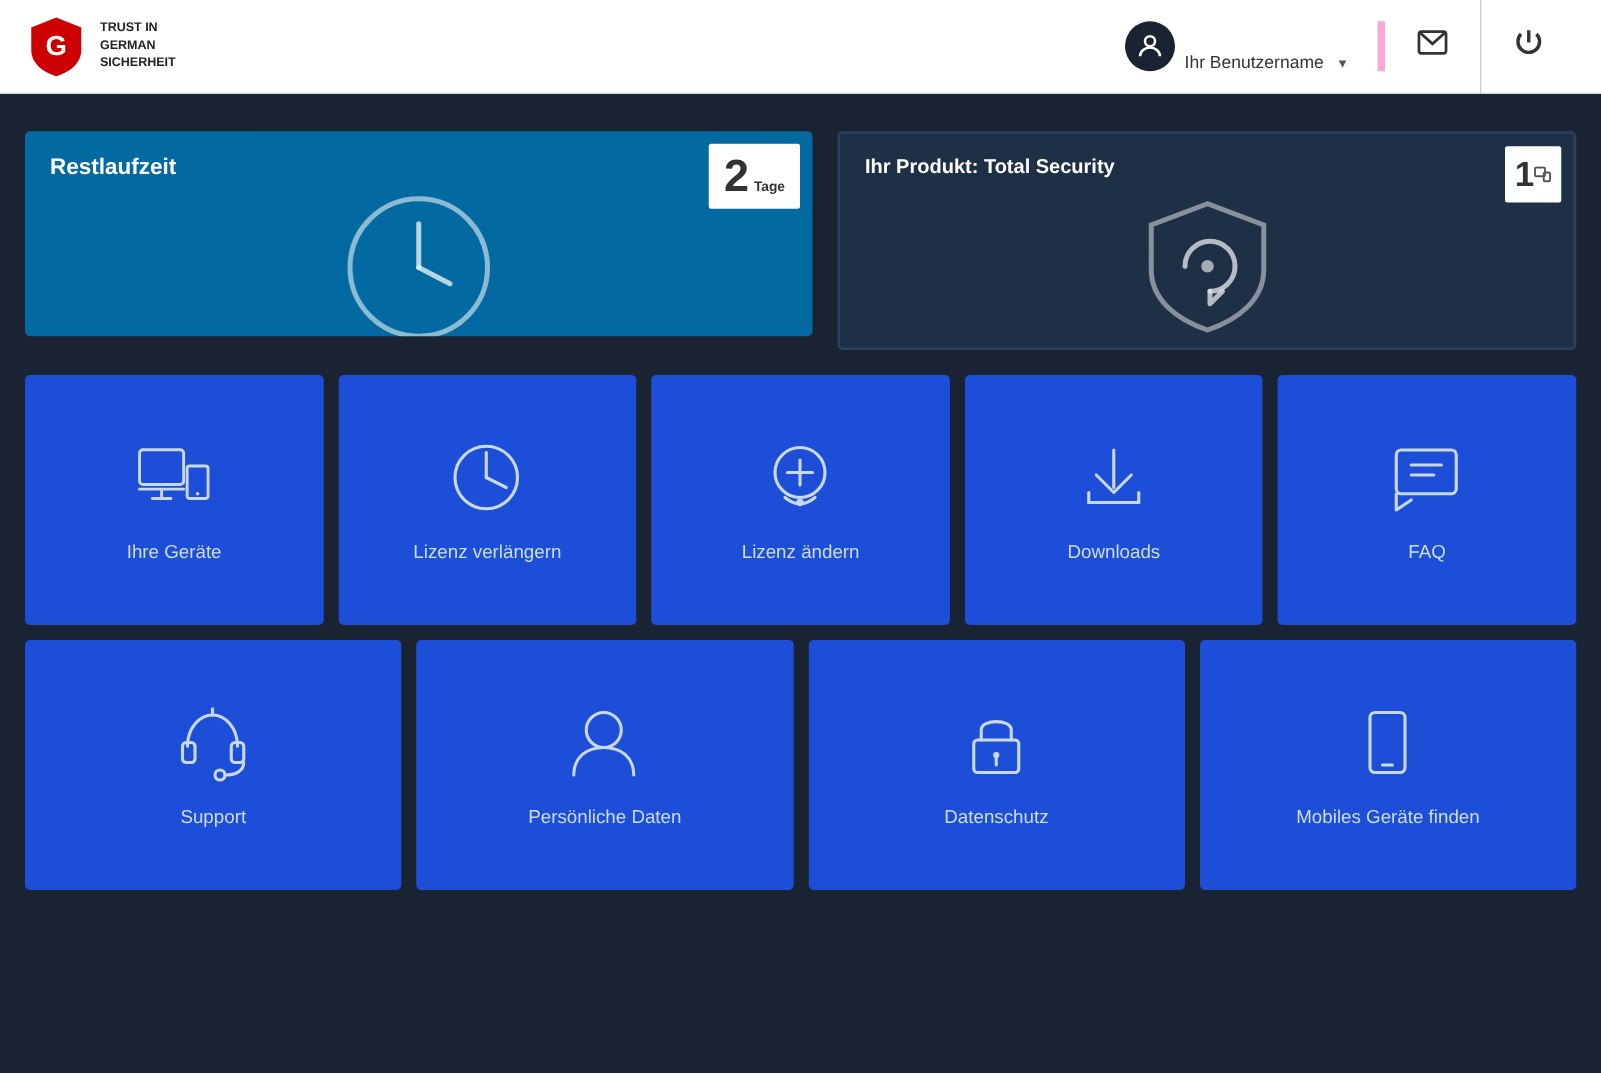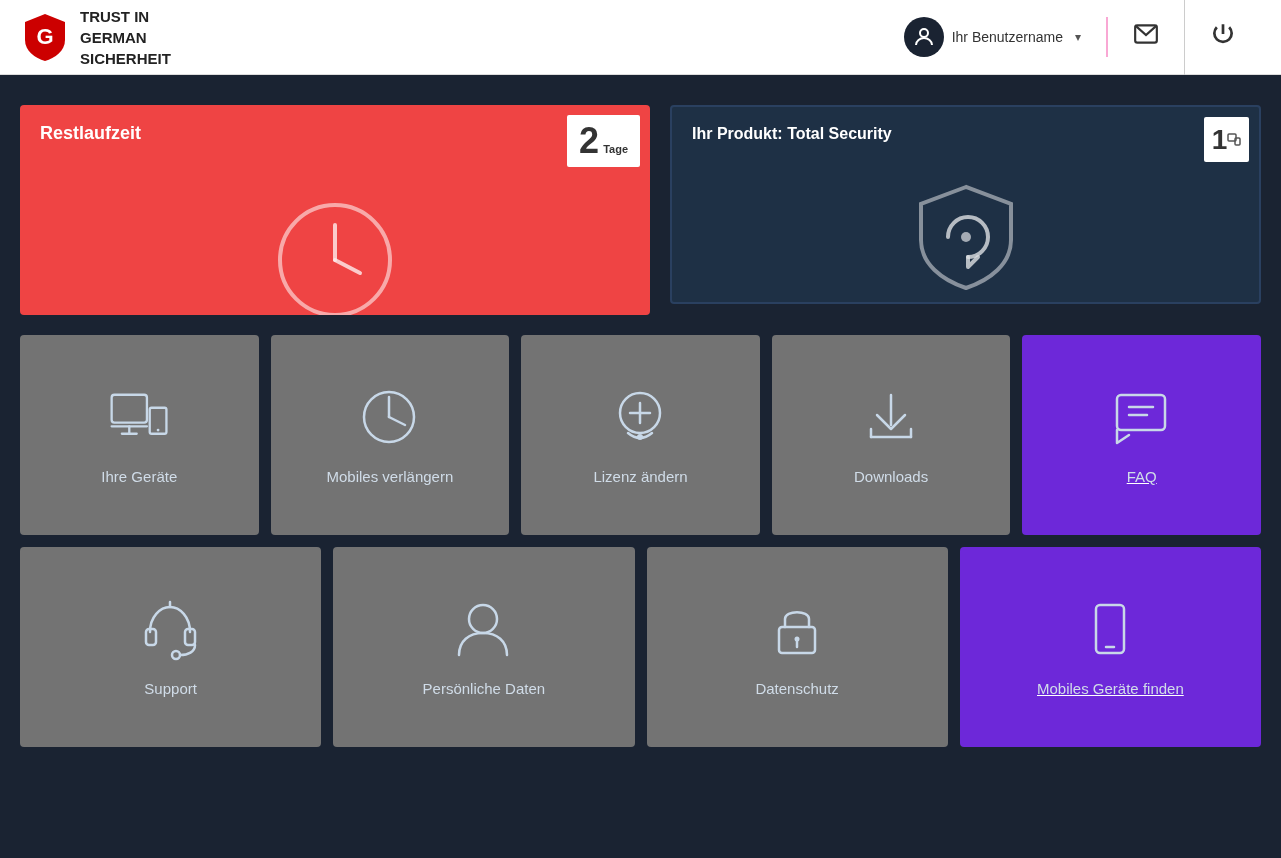--- a/index.html
+++ b/index.html
@@ -25,37 +25,37 @@
     .logo-area {
       display: flex;
       align-items: center;
       gap: 10px;
     }
     .logo-shield {
       width: 50px;
       height: 50px;
     }
     .logo-text {
-      font-size: 15px;
+      font-size: 10px;
       color: #222;
       font-weight: bold;
       line-height: 1.4;
       text-transform: uppercase;
     }
     .header-right {
       display: flex;
       align-items: center;
       gap: 0;
     }
     .header-user {
       display: flex;
-      align-items: center;
+      align-items: flex-end;
       gap: 8px;
       padding: 0 25px;
-      border-right: 2px solid #f9a8d4;
+      border-right: 6px solid #f9a8d4;
       cursor: pointer;
     }
     .user-avatar-icon {
       width: 40px;
       height: 40px;
       border-radius: 50%;
       background: #1a2332;
       display: flex;
       align-items: center;
       justify-content: center;
@@ -101,24 +101,24 @@
     }
 
     
     .top-cards {
       display: flex;
       gap: 20px;
       margin-bottom: 20px;
     }
 
     .card-restlaufzeit {
-      background: #ef4444;
+      background: #0369a1;
       border-radius: 4px;
       width: 630px;
-      height: 210px;
+      height: 164px;
       position: relative;
       display: flex;
       flex-direction: column;
       padding: 18px 20px;
       overflow: hidden;
     }
     .card-restlaufzeit .card-title {
       font-size: 18px;
       font-weight: bold;
       color: #fff;
@@ -154,21 +154,21 @@
       font-size: 11px;
       color: #333;
       font-weight: bold;
     }
 
     .card-product {
       background: #1e3045;
       border: 2px solid #2a4060;
       border-radius: 4px;
       flex: 1;
-      height: 199px;
+      height: 175px;
       position: relative;
       display: flex;
       flex-direction: column;
       padding: 18px 20px;
       overflow: hidden;
     }
     .card-product .card-title {
       font-size: 16px;
       color: #fff;
     }
@@ -207,34 +207,33 @@
       gap: 12px;
       margin-bottom: 12px;
     }
     .tile-grid-bottom {
       display: grid;
       grid-template-columns: repeat(4, 1fr);
       gap: 12px;
     }
 
     .tile {
-      background: #737373;
+      background: #1d4ed8;
       border-radius: 4px;
       height: 200px;
       display: flex;
       flex-direction: column;
       align-items: center;
       justify-content: center;
       gap: 18px;
       cursor: pointer;
       transition: background 0.2s;
     }
     .tile:last-child {
-      background: #6d28d9;
-      text-decoration: underline;
+      background: #1d4ed8;
     }
     .tile-icon {
       width: 65px;
       height: 65px;
       display: flex;
       align-items: center;
       justify-content: center;
     }
     .tile-icon svg {
       width: 100%;
@@ -364,21 +363,21 @@
     </div>
 
     <div class="tile">
       <div class="tile-icon">
         <svg viewBox="0 0 65 65" class="icon-svg">
           <circle cx="32" cy="32" r="25"></circle>
           <line x1="32" y1="12" x2="32" y2="32"></line>
           <line x1="32" y1="32" x2="48" y2="40"></line>
         </svg>
       </div>
-      <span class="tile-label">Mobiles verlängern</span>
+      <span class="tile-label">Lizenz verlängern</span>
     </div>
 
     <div class="tile">
       <div class="tile-icon">
         <svg viewBox="0 0 65 65" class="icon-svg">
           <circle cx="32" cy="28" r="20"></circle>
           <line x1="32" y1="18" x2="32" y2="38"></line>
           <line x1="22" y1="28" x2="42" y2="28"></line>
           <path d="M20 48 Q32 58 44 48" stroke-width="2.5"></path>
           <circle cx="32" cy="52" r="3" fill="#c8d8e8" stroke="none"></circle>

